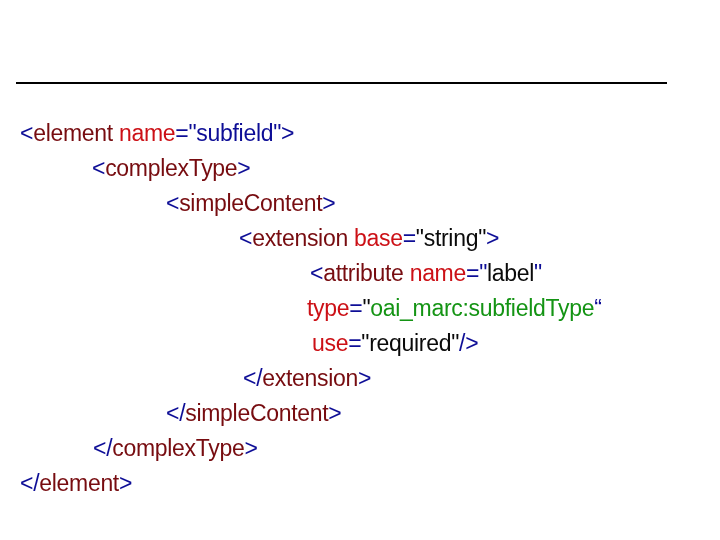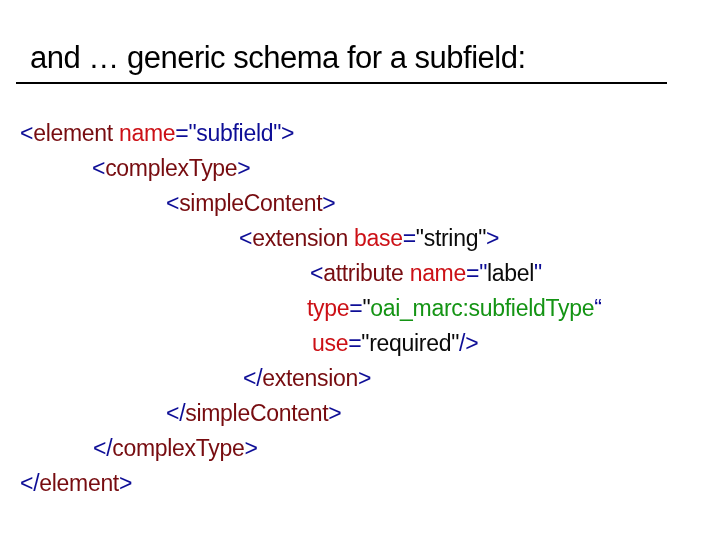--- a/index.html
+++ b/index.html
@@ -44,16 +44,15 @@
     letter-spacing: -0.3px;
   }
 
   .code-line { height: 35px; }
   .tok { white-space: pre; }
 </style>
 </head>
 <body>
 
 <div class="slide">
-  <div class="slide-title">and … generic schema for a subfield:</div>
   <div class="title-divider"></div>
   <div class="code-block"><div class="code-line" style="padding-left: 20px;"><span class="tok" style="color: rgb(13, 13, 150);">&lt;</span><span class="tok" style="color: rgb(119, 12, 16);">element</span><span class="tok" style="color: rgb(10, 10, 10);"> </span><span class="tok" style="color: rgb(204, 16, 22);">name</span><span class="tok" style="color: rgb(13, 13, 150);">=</span><span class="tok" style="color: rgb(13, 13, 150);">"subfield"</span><span class="tok" style="color: rgb(13, 13, 150);">&gt;</span></div><div class="code-line" style="padding-left: 92px;"><span class="tok" style="color: rgb(13, 13, 150);">&lt;</span><span class="tok" style="color: rgb(119, 12, 16);">complexType</span><span class="tok" style="color: rgb(13, 13, 150);">&gt;</span></div><div class="code-line" style="padding-left: 166px;"><span class="tok" style="color: rgb(13, 13, 150);">&lt;</span><span class="tok" style="color: rgb(119, 12, 16);">simpleContent</span><span class="tok" style="color: rgb(13, 13, 150);">&gt;</span></div><div class="code-line" style="padding-left: 239px;"><span class="tok" style="color: rgb(13, 13, 150);">&lt;</span><span class="tok" style="color: rgb(119, 12, 16);">extension</span><span class="tok" style="color: rgb(10, 10, 10);"> </span><span class="tok" style="color: rgb(204, 16, 22);">base</span><span class="tok" style="color: rgb(13, 13, 150);">=</span><span class="tok" style="color: rgb(10, 10, 10);">"string"</span><span class="tok" style="color: rgb(13, 13, 150);">&gt;</span></div><div class="code-line" style="padding-left: 310px;"><span class="tok" style="color: rgb(13, 13, 150);">&lt;</span><span class="tok" style="color: rgb(119, 12, 16);">attribute</span><span class="tok" style="color: rgb(10, 10, 10);"> </span><span class="tok" style="color: rgb(204, 16, 22);">name</span><span class="tok" style="color: rgb(13, 13, 150);">=</span><span class="tok" style="color: rgb(13, 13, 150);">"</span><span class="tok" style="color: rgb(10, 10, 10);">label</span><span class="tok" style="color: rgb(13, 13, 150);">"</span></div><div class="code-line" style="padding-left: 307px;"><span class="tok" style="color: rgb(204, 16, 22);">type</span><span class="tok" style="color: rgb(13, 13, 150);">=</span><span class="tok" style="color: rgb(10, 10, 10);">"</span><span class="tok" style="color: rgb(20, 148, 20);">oai_marc:subfieldType</span><span class="tok" style="color: rgb(13, 13, 150);">“</span></div><div class="code-line" style="padding-left: 312px;"><span class="tok" style="color: rgb(204, 16, 22);">use</span><span class="tok" style="color: rgb(13, 13, 150);">=</span><span class="tok" style="color: rgb(10, 10, 10);">"required"</span><span class="tok" style="color: rgb(13, 13, 150);">/&gt;</span></div><div class="code-line" style="padding-left: 243px;"><span class="tok" style="color: rgb(13, 13, 150);">&lt;/</span><span class="tok" style="color: rgb(119, 12, 16);">extension</span><span class="tok" style="color: rgb(13, 13, 150);">&gt;</span></div><div class="code-line" style="padding-left: 166px;"><span class="tok" style="color: rgb(13, 13, 150);">&lt;/</span><span class="tok" style="color: rgb(119, 12, 16);">simpleContent</span><span class="tok" style="color: rgb(13, 13, 150);">&gt;</span></div><div class="code-line" style="padding-left: 93px;"><span class="tok" style="color: rgb(13, 13, 150);">&lt;/</span><span class="tok" style="color: rgb(119, 12, 16);">complexType</span><span class="tok" style="color: rgb(13, 13, 150);">&gt;</span></div><div class="code-line" style="padding-left: 20px;"><span class="tok" style="color: rgb(13, 13, 150);">&lt;/</span><span class="tok" style="color: rgb(119, 12, 16);">element</span><span class="tok" style="color: rgb(13, 13, 150);">&gt;</span></div></div>
 </div>
 
 </body></html>

